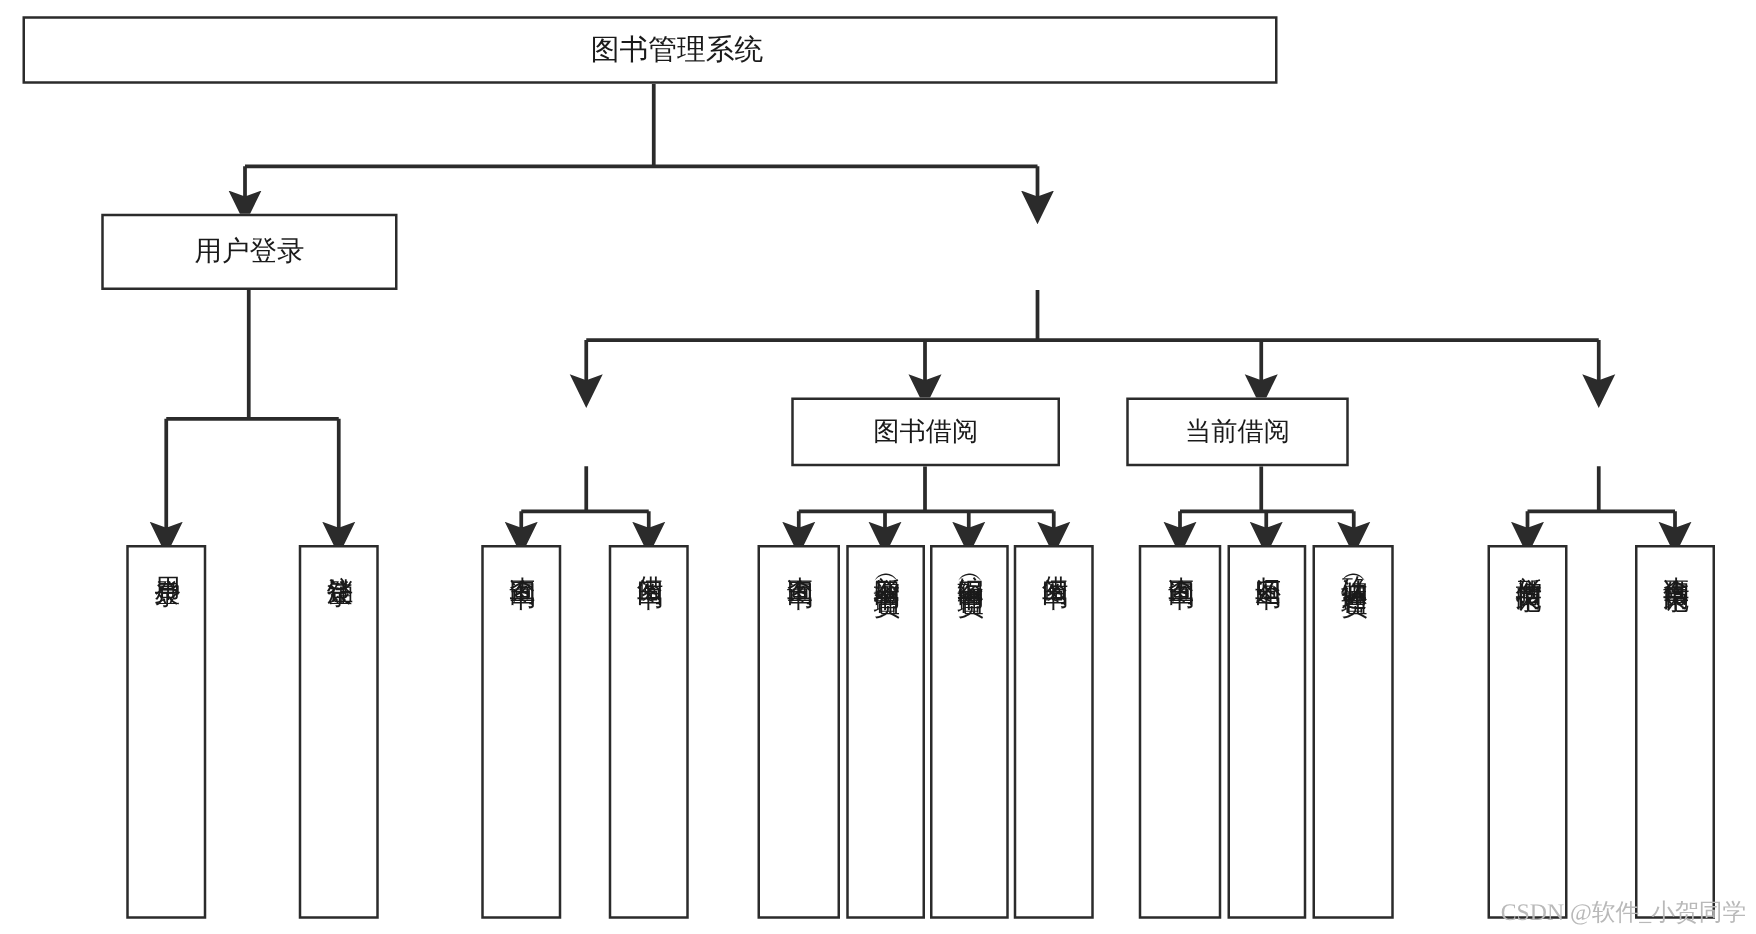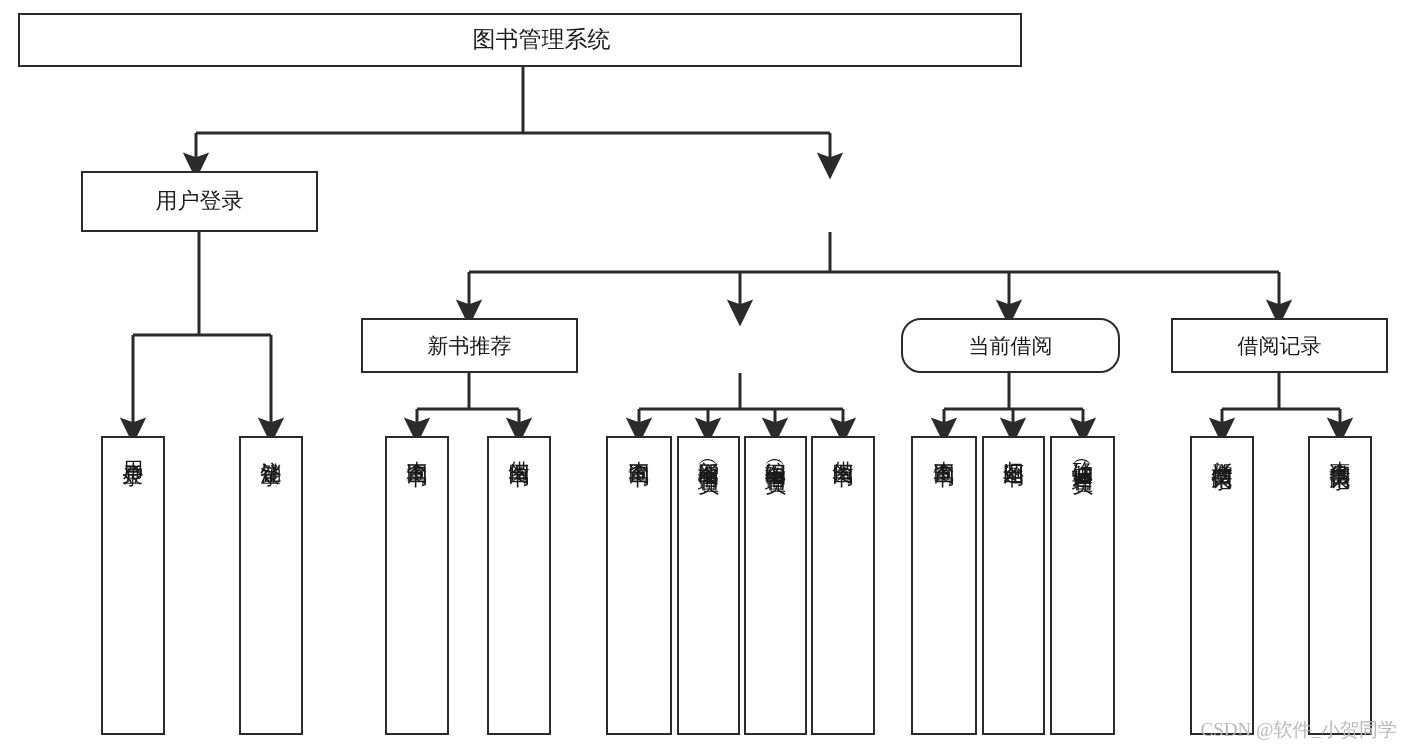--- a/index.html
+++ b/index.html
@@ -124,28 +124,25 @@
   </svg>
 
   <div class="node-box node-root" style="left:18px; top:13px; width:1004px; height:54px;">
     <span class="node-label">图书管理系统</span>
   </div>
 
   <div class="node-box node-l2" style="left:81px; top:171px; width:237px; height:61px;">
     <span class="node-label">用户登录</span>
   </div>
 
-  <div class="node-box node-l3" style="left:361px; top:318px; width:217px; height:55px;">
-    <span class="node-label">新书推荐</span>
+  <div class="node-box node-l3" style="left:633px; top:318px; width:215px; height:55px;">
+    <span class="node-label">图书借阅</span>
   </div>
-  <div class="node-box node-l3" style="left:901px; top:318px; width:219px; height:55px;border-radius:20px;">
+  <div class="node-box node-l3" style="left:901px; top:318px; width:178px; height:55px;">
     <span class="node-label">当前借阅</span>
-  </div>
-  <div class="node-box node-l3" style="left:1171px; top:318px; width:217px; height:55px;">
-    <span class="node-label">借阅记录</span>
   </div>
 
   <div class="node-box node-leaf" style="left:101px; top:436px; width:64px; height:299px;">
     <span class="node-label">用户登录</span>
   </div>
   <div class="node-box node-leaf" style="left:239px; top:436px; width:64px; height:299px;">
     <span class="node-label">注销登录</span>
   </div>
 
   <div class="node-box node-leaf" style="left:385px; top:436px; width:64px; height:299px;">

